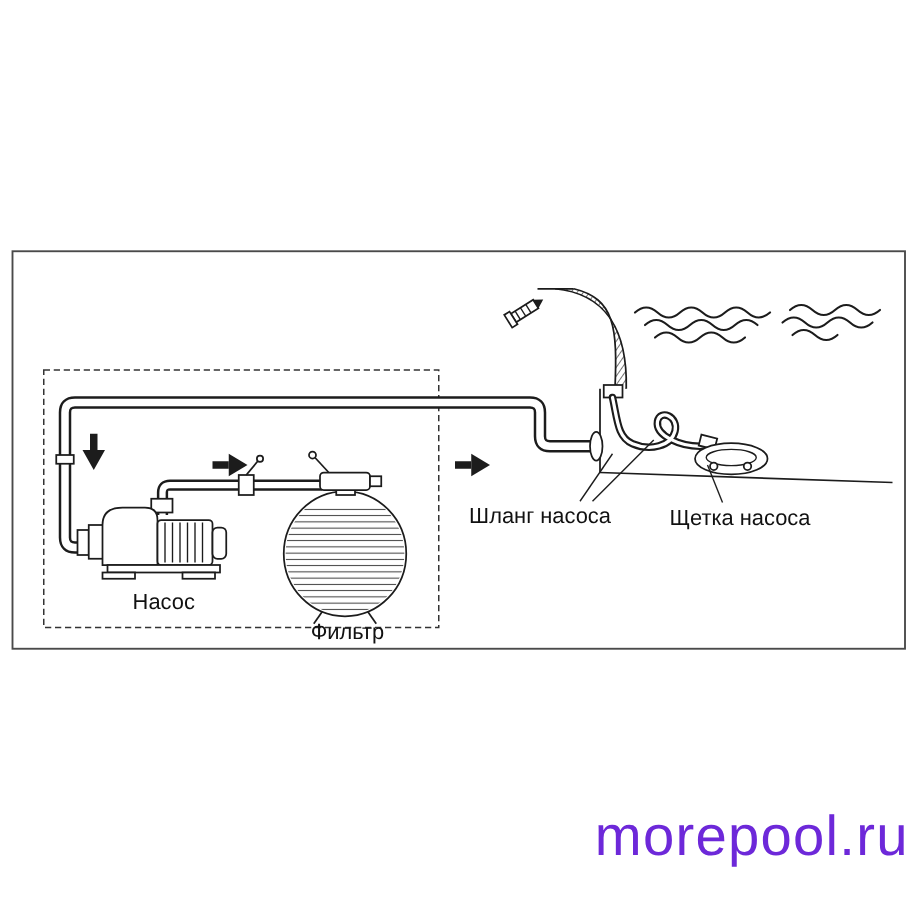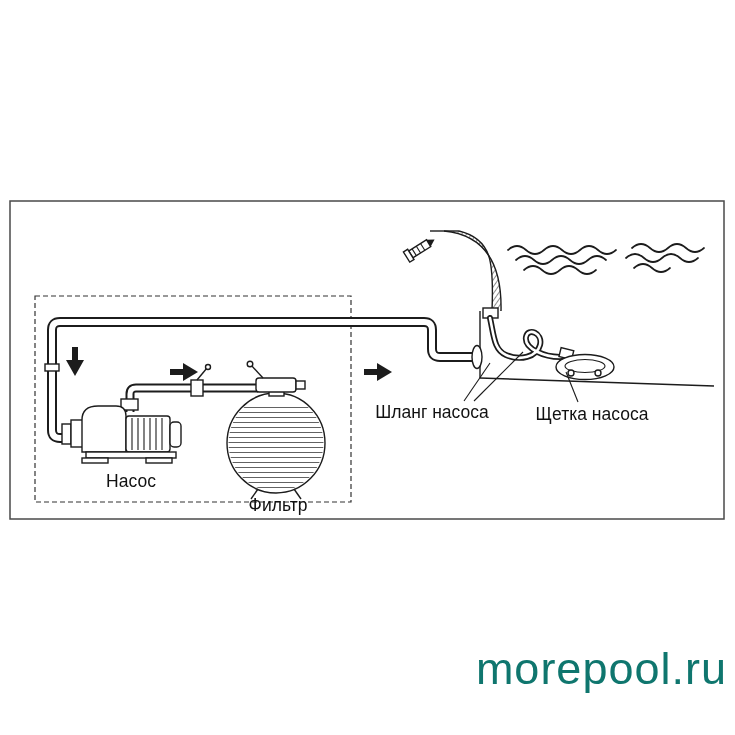--- a/index.html
+++ b/index.html
@@ -11,21 +11,21 @@
   .pipe-o{fill:none;stroke:#1c1c1c;stroke-width:10;stroke-linejoin:round;}
   .pipe-i{fill:none;stroke:#fff;stroke-width:6;stroke-linejoin:round;}
   .hose-o{fill:none;stroke:#1c1c1c;stroke-width:6;stroke-linecap:round;}
   .hose-i{fill:none;stroke:#fff;stroke-width:2.6;stroke-linecap:round;}
   .thin{fill:none;stroke:#1c1c1c;stroke-width:1.4;}
   .thin2{fill:none;stroke:#1c1c1c;stroke-width:1.1;}
   .white{fill:#fff;stroke:#1c1c1c;stroke-width:1.4;}
   .solid{fill:#1c1c1c;stroke:none;}
   .wave{fill:none;stroke:#1c1c1c;stroke-width:1.7;stroke-linecap:round;}
   .lbl{font:17.5px "Liberation Sans",sans-serif;fill:#111;}
-  .watermark{position:absolute;right:8px;bottom:40px;font-size:45px;letter-spacing:1px;color:#0f766e;font-family:"Liberation Sans",sans-serif;}
+  .watermark{position:absolute;right:8px;bottom:40px;font-size:45px;letter-spacing:1px;color:#6d28d9;font-family:"Liberation Sans",sans-serif;}
 </style>
 </head>
 <body>
 
 <div class="stage">
 <svg viewBox="0 0 735 735" width="735" height="735">
   <defs>
     <pattern id="hatch" width="4" height="4" patternUnits="userSpaceOnUse" patternTransform="rotate(35)">
       <line x1="0" y1="0" x2="0" y2="4" stroke="#1c1c1c" stroke-width="1"></line>
     </pattern>

